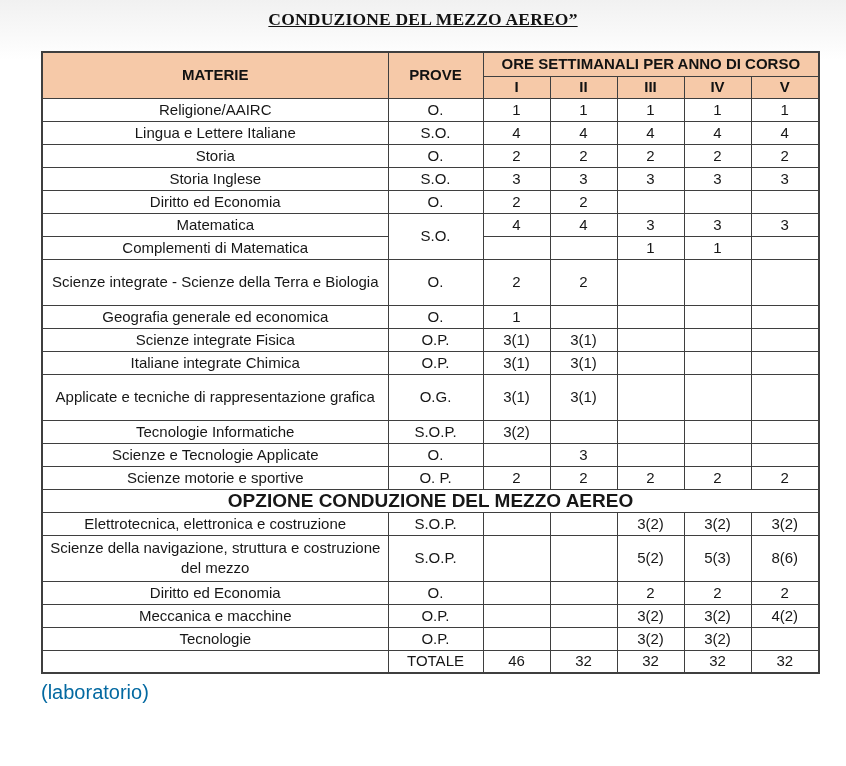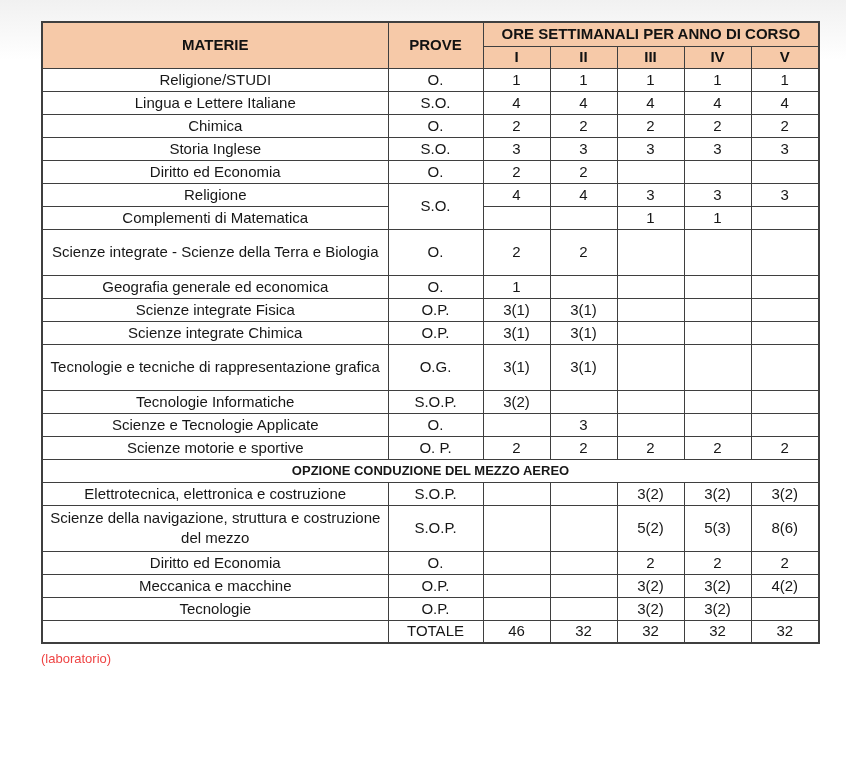--- a/index.html
+++ b/index.html
@@ -38,31 +38,32 @@
     line-height: 20px;
     overflow: hidden;
   }
   table.plan { border: 2px solid #3f3f3f; }
   tr.hdr1 { height: 24px; }
   tr.hdr2 { height: 22px; }
   tr.h1 { height: 23px; }
   tr.h2 { height: 46px; }
   th.peach { background: #f6c9a8; font-weight: bold; font-size: 15px; color: #121212; }
   td.bold, tr.totale td { font-weight: normal; }
-  tr.section td { font-weight: bold; font-size: 13px; }
+  tr.section td { font-weight: bold; font-size: 19px; }
   .footer-note {
     margin: 7px 0 0 41px;
-    font-size: 13px;
-    color: #ef4444;
+    font-size: 20px;
+    color: #0369a1;
   }
 </style>
 </head>
 <body>
 
 <div class="doc-title">
+  <div class="u">CONDUZIONE DEL MEZZO AEREO”</div>
 </div>
 
 <div class="table-wrap">
 <table class="plan">
   <colgroup>
     <col style="width:346px">
         <col style="width:95px">
     <col style="width:67px">
         <col style="width:67px">
         <col style="width:67px">
@@ -78,39 +79,39 @@
     <tr class="hdr2">
       <th class="peach">I</th>
       <th class="peach">II</th>
       <th class="peach">III</th>
       <th class="peach">IV</th>
       <th class="peach">V</th>
     </tr>
   </thead>
   <tbody>
     <tr class="h1">
-      <td>Religione/STUDI</td>
+      <td>Religione/AAIRC</td>
       <td>O.</td>
       <td>1</td>
       <td>1</td>
       <td>1</td>
       <td>1</td>
       <td>1</td>
     </tr>
     <tr class="h1">
       <td>Lingua e Lettere Italiane</td>
       <td>S.O.</td>
       <td>4</td>
       <td>4</td>
       <td>4</td>
       <td>4</td>
       <td>4</td>
     </tr>
     <tr class="h1">
-      <td>Chimica</td>
+      <td>Storia</td>
       <td>O.</td>
       <td>2</td>
       <td>2</td>
       <td>2</td>
       <td>2</td>
       <td>2</td>
     </tr>
     <tr class="h1">
       <td>Storia Inglese</td>
       <td>S.O.</td>
@@ -123,21 +124,21 @@
     <tr class="h1">
       <td>Diritto ed Economia</td>
       <td>O.</td>
       <td>2</td>
       <td>2</td>
       <td></td>
       <td></td>
       <td></td>
     </tr>
     <tr class="h1">
-      <td>Religione</td>
+      <td>Matematica</td>
       <td rowspan="2">S.O.</td>
       <td>4</td>
       <td>4</td>
       <td>3</td>
       <td>3</td>
       <td>3</td>
     </tr>
     <tr class="h1">
       <td>Complementi di Matematica</td>
       <td></td>
@@ -167,30 +168,30 @@
     <tr class="h1">
       <td>Scienze integrate Fisica</td>
       <td>O.P.</td>
       <td>3(1)</td>
       <td>3(1)</td>
       <td></td>
       <td></td>
       <td></td>
     </tr>
     <tr class="h1">
-      <td>Scienze integrate Chimica</td>
+      <td>Italiane integrate Chimica</td>
       <td>O.P.</td>
       <td>3(1)</td>
       <td>3(1)</td>
       <td></td>
       <td></td>
       <td></td>
     </tr>
     <tr class="h2">
-      <td>Tecnologie e tecniche di rappresentazione grafica</td>
+      <td>Applicate e tecniche di rappresentazione grafica</td>
       <td>O.G.</td>
       <td>3(1)</td>
       <td>3(1)</td>
       <td></td>
       <td></td>
       <td></td>
     </tr>
     <tr class="h1">
       <td>Tecnologie Informatiche</td>
       <td>S.O.P.</td>

